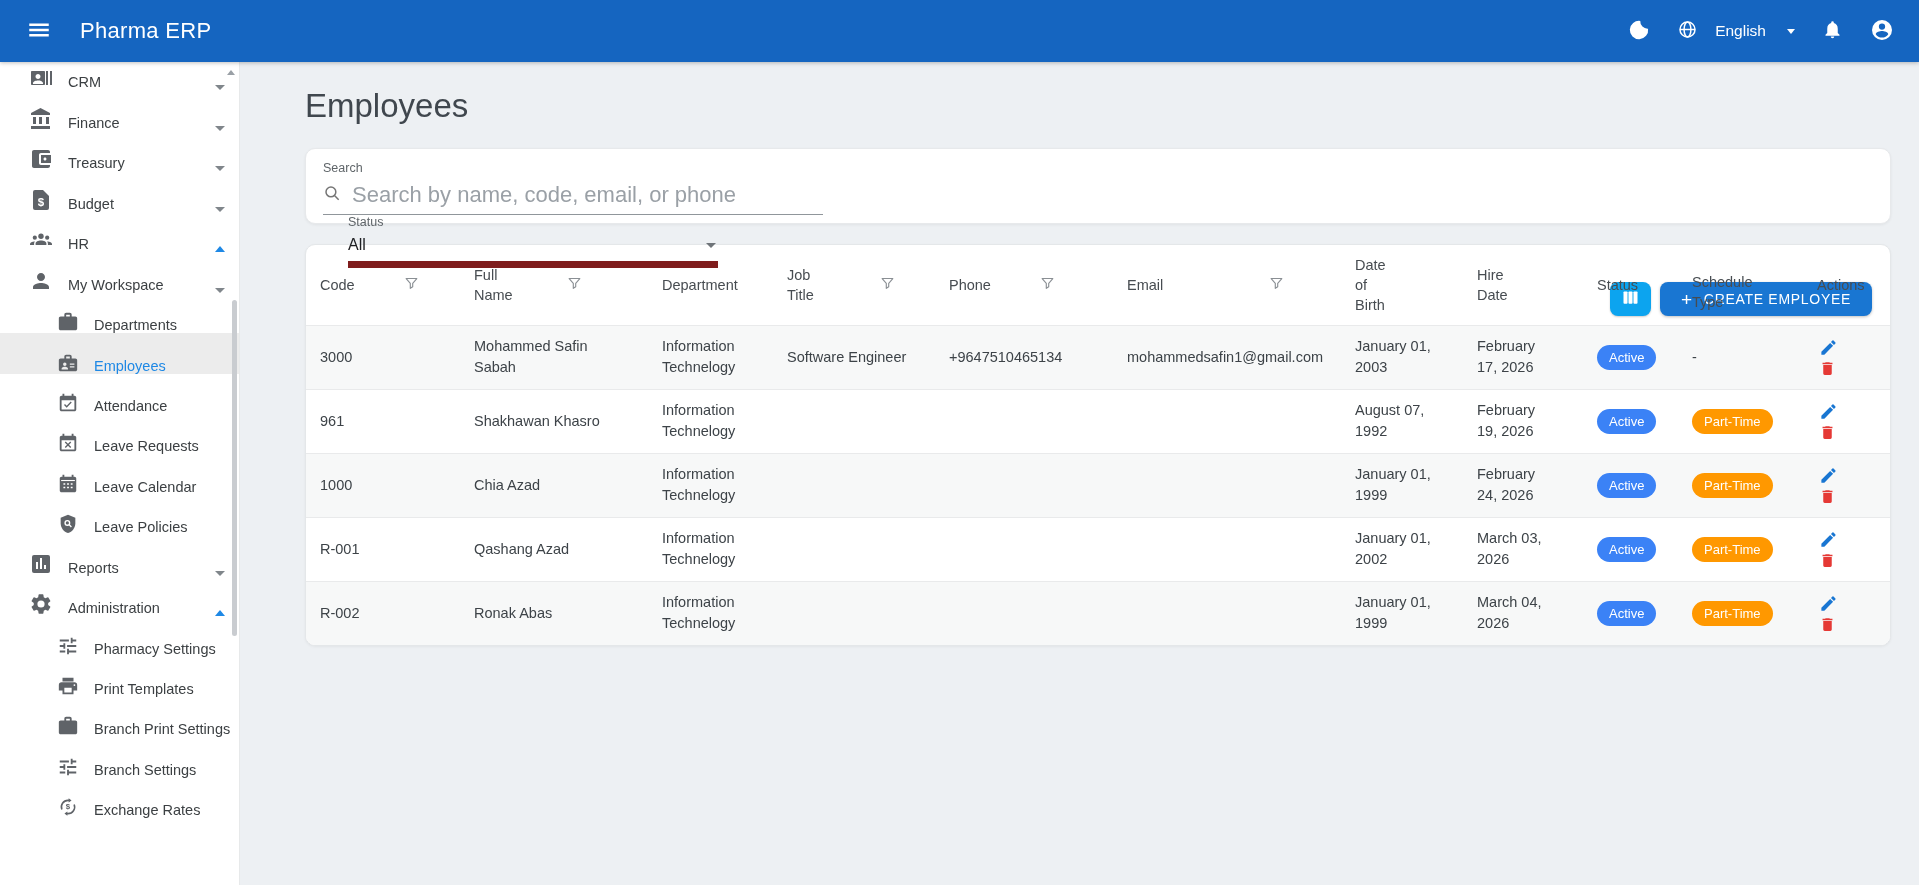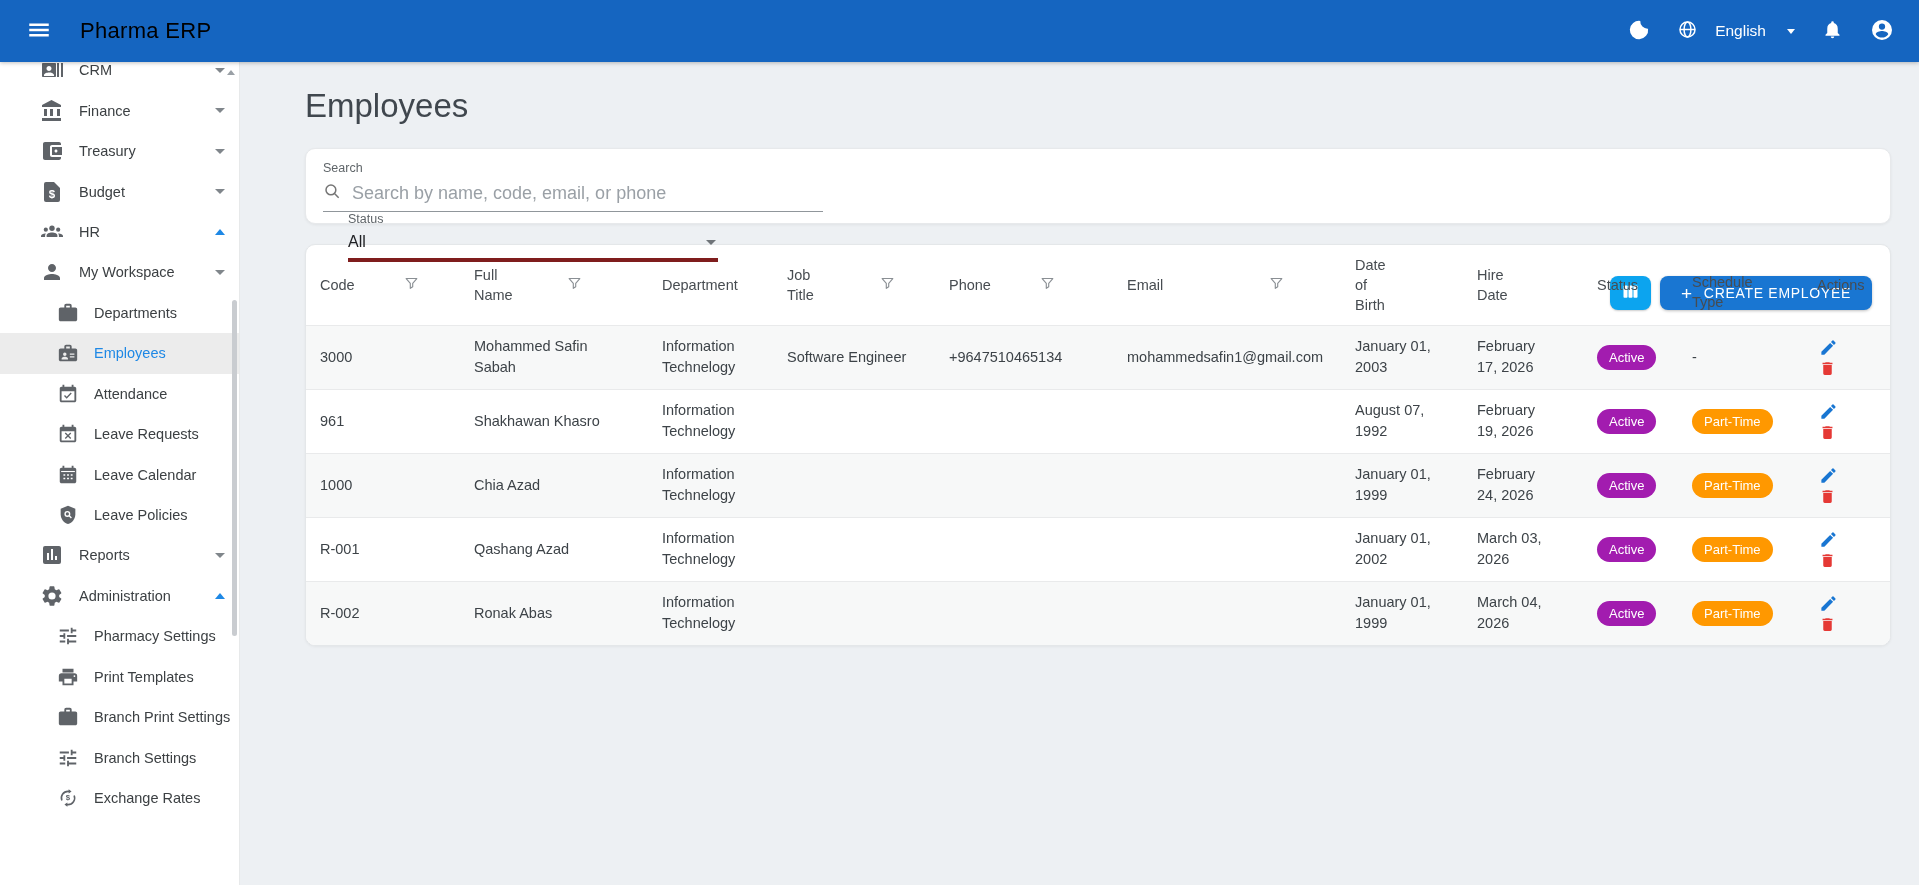--- a/index.html
+++ b/index.html
@@ -6,36 +6,36 @@
   * { box-sizing: border-box; margin: 0; padding: 0; }
   html,body { width:1919px; height:885px; overflow:hidden; }
   body { font-family:"Liberation Sans", sans-serif; background:#edf0f3; }
 
   
   .topbar { height:62px; background:#1565c0; display:flex; align-items:center;
             padding:0 25px 0 24px; position:relative; z-index:5;
             box-shadow:0 1px 4px rgba(0,0,0,.25); }
   .hamburger { background:none; border:none; cursor:pointer; width:30px; height:30px;
                display:flex; align-items:center; justify-content:center; margin-right:26px; }
-  .app-title { color:#000000; font-size:22px; font-weight:500; letter-spacing:.3px; }
+  .app-title { color:#ffffff; font-size:22px; font-weight:500; letter-spacing:.3px; }
   .topbar-right { margin-left:auto; display:flex; align-items:center; gap:27px; }
   .tb-btn { background:none; border:none; cursor:pointer; display:flex; align-items:center;
             gap:17px; color:#fff; }
   .lang-label { color:#fff; font-size:15.5px; }
   .tri-down-w { width:0; height:0; border-left:4.5px solid transparent;
                 border-right:4.5px solid transparent; border-top:5px solid #fff; margin-left:4px; }
 
   
   .layout { display:flex; height:823px; }
 
   
   .sidebar { width:240px; background:#fff; flex-shrink:0; position:relative;
              overflow:hidden; border-right:1px solid #e7e9ea; }
   .nav { margin-top:-12px; }
-  .nav-item { display:flex; align-items:center; height:40.45px; padding:0 14px 0 40px;
+  .nav-item { display:flex; align-items:flex-end; height:40.45px; padding:0 14px 0 29px;
               cursor:pointer; }
   .nav-item.sub { padding-left:57px; }
   .nav-item .nicon { width:24px; height:24px; color:#5f6368; flex-shrink:0;
                      display:flex; align-items:center; justify-content:center; }
   .nav-item.sub .nicon { width:22px; height:22px; }
   .nav-item .nicon svg { width:100%; height:100%; fill:currentColor; }
   .nav-item .nlabel { margin-left:15px; font-size:14.5px; color:#3c4043; white-space:nowrap; }
   .nav-item.selected { background:#ececec; }
   .nav-item.selected .nlabel { color:#1e88e5; }
   .chev { margin-left:auto; }
@@ -56,25 +56,25 @@
 
   
   .filter-card { background:#fff; border:1px solid #e7e9eb; border-radius:10px;
                  box-shadow:0 1px 3px rgba(0,0,0,.06); height:76px;
                  padding:12px 18px 0 17px; display:flex; align-items:flex-start;flex-direction:column; }
   .field-label { font-size:12.5px; color:#5f6569; margin-bottom:7px; display:block; }
   .search-field { width:500px; }
   .input-line { display:flex; align-items:center; gap:10px; border-bottom:1px solid #90969b;
                 padding-bottom:6px; }
   .input-line svg { flex-shrink:0; }
-  .search-input { border:none; outline:none; font-size:18px; color:#202124; width:100%;
+  .search-input { border:none; outline:none; font-size:22px; color:#202124; width:100%;
                   font-family:"Liberation Sans", sans-serif; background:transparent; }
   .search-input::placeholder { color:#9aa0a6; }
   .status-field { width:370px; margin-left:25px; }
-  .select-line { display:flex; align-items:center; border-bottom:4px solid #7f1d1d;
+  .select-line { display:flex; align-items:center; border-bottom:7px solid #7f1d1d;
                  padding-bottom:7px; cursor:pointer; }
   .select-value { font-size:16px; color:#202124; }
   .tri-down-dk { width:0; height:0; border-left:5px solid transparent;
                  border-right:5px solid transparent; border-top:5.5px solid #6f7479;
                  margin-left:auto; margin-right:2px; }
   .filter-actions { margin-left:auto; display:flex; align-items:center; gap:9px; margin-top:14px; }
   .btn-columns { width:41px; height:34px; border:none; border-radius:8px; background:#0ca4ef;
                  cursor:pointer; display:flex; align-items:center; justify-content:center;
                  box-shadow:0 1px 2px rgba(0,0,0,.2); }
   .btn-create { height:34px; border:none; border-radius:8px; background:#1976d2; color:#fff;
@@ -99,21 +99,21 @@
   .th-funnel { margin-left:48px; flex-shrink:0; cursor:pointer; }
   tbody tr { border-top:1px solid #e9eaeb; }
   tbody tr:nth-child(odd) { background:#f7f8f8; }
   tbody td { height:64px; font-size:14.5px; color:#3d4348; vertical-align:middle;
              line-height:21px; }
   .cell-wrap { display:inline-block; max-width:130px; }
   .cell-wrap-dob { display:inline-block; max-width:92px; }
   .cell-wrap-hire { display:inline-block; max-width:74px; }
   .chip { display:inline-block; border-radius:13px; color:#fff; font-size:13px;
           padding:4px 12px; line-height:17px; }
-  .chip.green { background:#a21caf; }
+  .chip.green { background:#3b82f6; }
   .chip.orange { background:#ff9800; }
   .actions-cell { display:flex; flex-direction:column; align-items:flex-start; gap:1px; }
   .icon-btn { background:none; border:none; padding:1px 2px; cursor:pointer; line-height:0; }
 </style>
 </head>
 <body>
 
 <header class="topbar">
   <button class="hamburger">
     <span>

